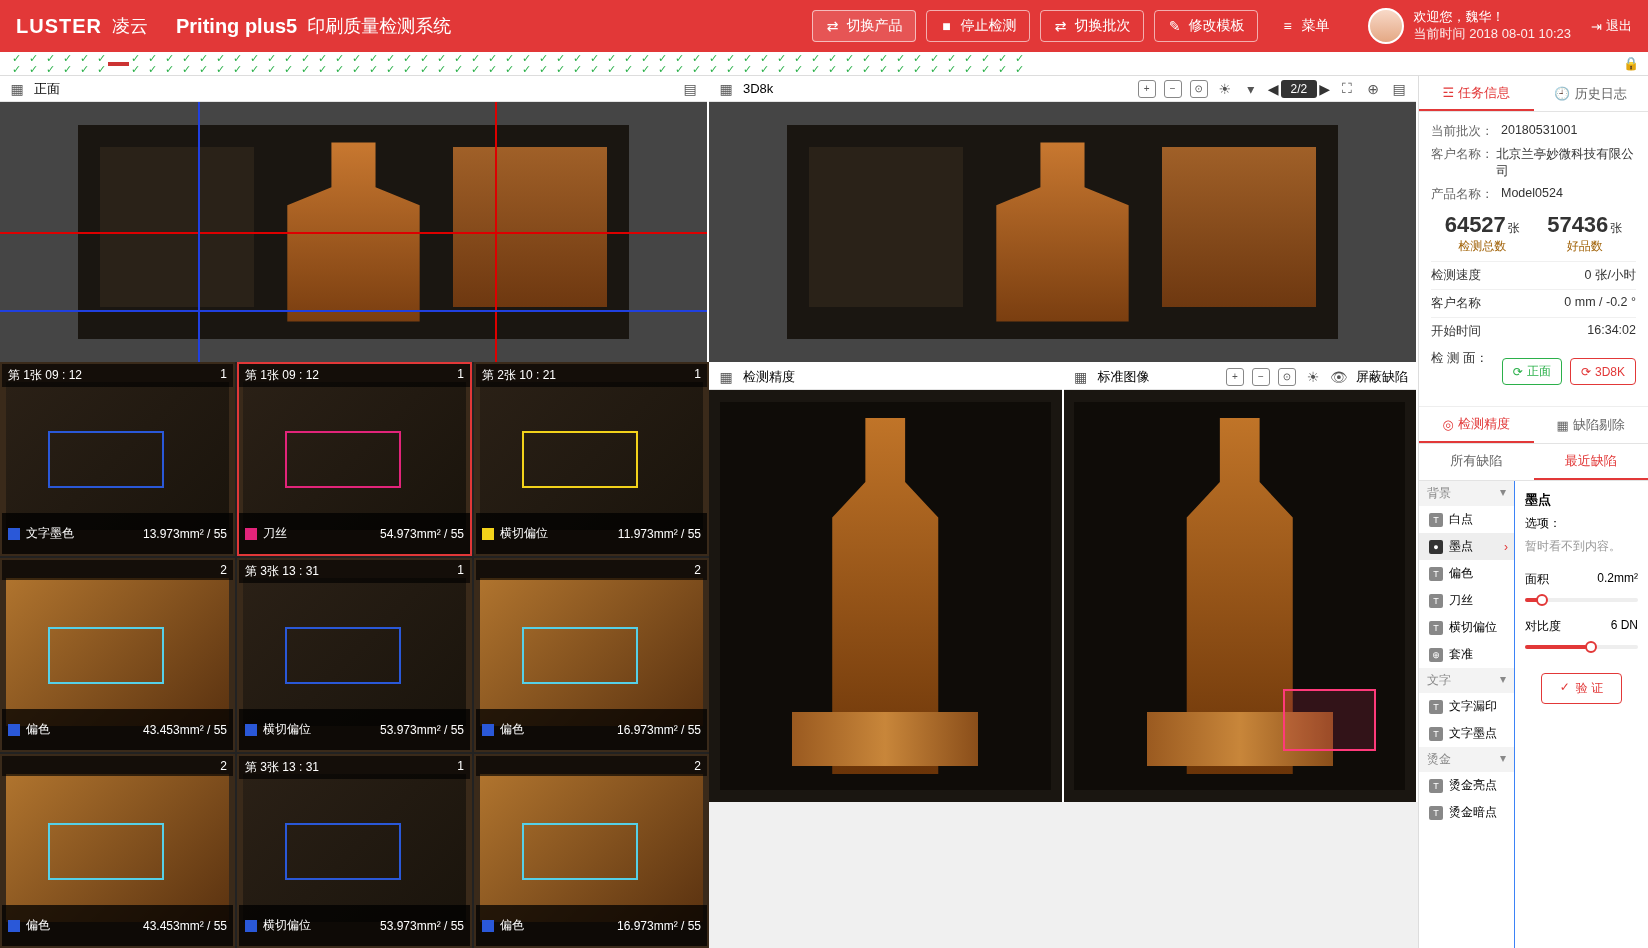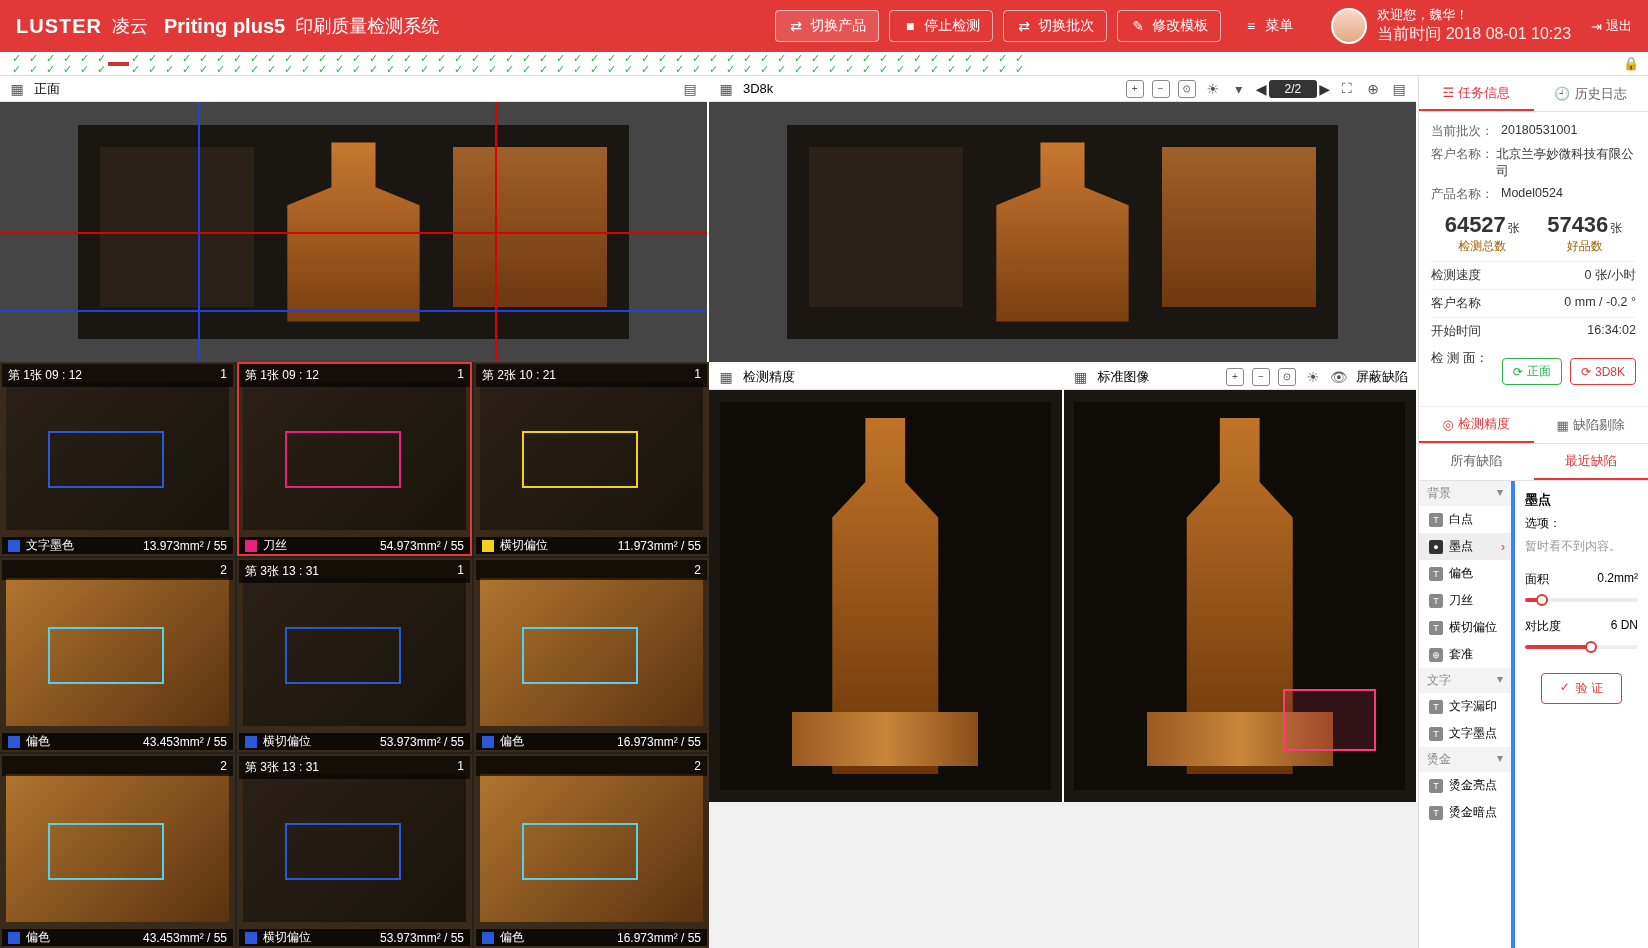--- a/index.html
+++ b/index.html
@@ -1,31 +1,31 @@
 <!DOCTYPE html>
 <html><head>
 <meta charset="utf-8">
 <style>
 * { margin: 0; padding: 0; box-sizing: border-box; font-family: "Microsoft YaHei", Arial, sans-serif; }
 body { background: #f0f0f0; width: 1648px; height: 948px; overflow: hidden; font-size: 13px; }
 
 
 .header { height: 52px; background: #e23838; display: flex; align-items: center; padding: 0 16px; color: #fff; }
 .logo { font-size: 20px; font-weight: bold; letter-spacing: 1px; margin-right: 10px; }
-.logo-cn { font-size: 18px; margin-right: 16px; }
+.logo-cn { font-size: 18px; margin-right: 28px; }
 .product { font-size: 20px; font-weight: 600; margin-right: 10px; }
 .subtitle { font-size: 18px; }
 .header-spacer { flex: 1; }
 .hbtn { display: flex; align-items: center; gap: 6px; border: 1px solid rgba(255,255,255,.6); border-radius: 4px; padding: 6px 12px; margin-right: 10px; cursor: pointer; font-size: 14px; }
 .hbtn.solid { background: rgba(255,255,255,.15); }
 .hico { width: 16px; height: 16px; display: inline-flex; align-items: center; justify-content: center; }
 .avatar { width: 36px; height: 36px; border-radius: 50%; background: linear-gradient(#f8d9c8,#e4a884); margin: 0 10px 0 16px; border: 2px solid #fff; }
 .welcome { line-height: 1.3; margin-right: 20px; }
 .welcome .w1 { font-size: 13px; }
-.welcome .w2 { font-size: 16px; opacity: .9; }
+.welcome .w2 { font-size: 13px; opacity: .9; }
 .exit { display: flex; align-items: center; gap: 4px; cursor: pointer; }
 
 
 .strip { height: 24px; background: #fff; border-bottom: 1px solid #ddd; display: flex; align-items: center; padding-left: 8px; position: relative; }
 .strip-col { width: 17px; text-align: center; color: #2bb04a; font-size: 11px; line-height: 11px; }
 .strip-col.sel { background: #c33; color: #fff; outline: 2px solid #c33; }
 .strip .lock { position: absolute; right: 8px; color: #888; }
 
 
 .main { display: flex; height: 872px; }
@@ -34,39 +34,39 @@
 
 
 .viewers { display: flex; height: 286px; }
 .viewer { flex: 1; display: flex; flex-direction: column; border-right: 2px solid #fff; }
 .vhead { height: 26px; background: #fff; border-bottom: 1px solid #e3e3e3; display: flex; align-items: center; padding: 0 8px; gap: 8px; font-size: 13px; }
 .vhead .sp { flex: 1; }
 .vico { width: 18px; height: 18px; border: 1px solid #888; border-radius: 3px; display: flex; align-items: center; justify-content: center; font-size: 10px; cursor: pointer; color: #555; }
 .vico.plain { border: none; font-size: 14px; }
 .vbody { flex: 1; background: #454545; position: relative; overflow: hidden; display: flex; align-items: center; justify-content: center; }
 .pager { display: flex; align-items: center; gap: 2px; }
-.pager .pg { background: #333; color: #fff; padding: 2px 16px; border-radius: 3px; font-size: 12px; }
+.pager .pg { background: #333; color: #fff; padding: 2px 10px; border-radius: 3px; font-size: 12px; }
 .pager .ar { cursor: pointer; font-size: 14px; color: #333; }
 
 
 .print { width: 78%; height: 82%; background: #1a1611; position: relative; display: flex; }
 .print .bottle { position: absolute; left: 30%; top: 8%; width: 40%; height: 84%; background: linear-gradient(#c87830,#7a3e10); clip-path: polygon(40% 0,60% 0,60% 25%,80% 35%,80% 100%,20% 100%,20% 35%,40% 25%); }
 .print .panel1 { position:absolute; left:4%; top:10%; width:28%; height:75%; background:#2a2218; }
 .print .panel2 { position:absolute; right:4%; top:10%; width:28%; height:75%; background: linear-gradient(#a06028,#6e3810); }
 .crosshair-h { position: absolute; left: 0; right: 0; height: 2px; background: #d00; top: 50%; }
 .crosshair-v { position: absolute; top: 0; bottom: 0; width: 2px; background: #d00; left: 70%; }
 .crosshair-h.blue { background: #2040e0; top: 80%; }
 .crosshair-v.blue { background: #2040e0; left: 28%; }
 
 
 .thumbs { flex: 1; background: #222; display: grid; grid-template-columns: repeat(3,1fr); grid-auto-rows: 1fr; gap: 2px; }
 .thumb { background: #3a2a1a; position: relative; overflow: hidden; border: 2px solid transparent; }
 .thumb.act { border-color: #e23838; }
 .thumb .tt { position: absolute; top: 0; left: 0; right: 0; background: rgba(0,0,0,.65); color: #fff; font-size: 12px; padding: 3px 6px; display: flex; justify-content: space-between; }
-.thumb .tb { position: absolute; bottom: 0; left: 0; right: 0; background: rgba(0,0,0,.75); color: #fff; font-size: 12px; padding: 0 6px; display: flex; align-items: center; gap: 6px; margin-top: 32px; }
+.thumb .tb { position: absolute; bottom: 0; left: 0; right: 0; background: rgba(0,0,0,.75); color: #fff; font-size: 12px; padding: 12px 6px; display: flex; align-items: center; gap: 6px; margin-top: 32px; }
 .thumb .sw { width: 12px; height: 12px; }
 .thumb .box { position: absolute; border: 2px solid; }
 .timg { position: absolute; inset: 18px 4px 24px 4px; background: linear-gradient(135deg,#b0742e,#5a3210); }
 .timg.dark { background: linear-gradient(135deg,#2a2016,#1a140c); }
 
 
 .liverow { display: flex; height: 440px; border-top: 2px solid #fff; }
 .live { flex: 1; display: flex; flex-direction: column; border-right: 2px solid #fff; }
 .live .vbody { background: #1a1611; }
 .bigprint { width: 94%; height: 94%; position: relative; background: #0f0c08; }
@@ -98,21 +98,21 @@
 .logitem .txt::before { content: "▪ "; color: #666; }
 .badge { background: #e23838; color: #fff; font-size: 11px; padding: 1px 4px; border-radius: 2px; }
 .bell { color: #e23838; }
 
 .subtabs { display: flex; border-bottom: 1px solid #e3e3e3; }
 .subtab { flex: 1; text-align: center; padding: 8px 0; font-size: 13px; cursor: pointer; color: #666; }
 .subtab.active { color: #e23838; border-bottom: 2px solid #e23838; }
 .subtab.ic { display: flex; align-items: center; justify-content: center; gap: 4px; }
 
 .filterrow { display: flex; flex: 1; min-height: 0; }
-.filtercol { width: 96px; border-right: 4px solid #3b82f6; overflow-y: auto; font-size: 12px; }
+.filtercol { width: 96px; border-right: 1px solid #3b82f6; overflow-y: auto; font-size: 12px; }
 .fgroup { background: #f3f3f3; padding: 4px 8px; color: #888; display: flex; justify-content: space-between; cursor: pointer; }
 .fitem { padding: 5px 8px 5px 10px; display: flex; align-items: center; gap: 6px; cursor: pointer; }
 .fitem.sel { background: #eee; position: relative; }
 .fitem.sel::after { content: "›"; position: absolute; right: 6px; color: #e23838; }
 .fico { width: 14px; height: 14px; background: #888; border-radius: 2px; display: flex; align-items: center; justify-content: center; color: #fff; font-size: 9px; }
 .detail { flex: 1; padding: 10px; font-size: 12px; overflow-y: auto; }
 .detail h4 { font-size: 13px; margin-bottom: 6px; }
 .slider { height: 4px; background: #eee; position: relative; margin: 10px 0 16px; border-radius: 2px; }
 .slider .fill { height: 100%; background: #e23838; border-radius: 2px; }
 .slider .knob { width: 12px; height: 12px; background: #fff; border: 2px solid #e23838; border-radius: 50%; position: absolute; top: -4px; }

